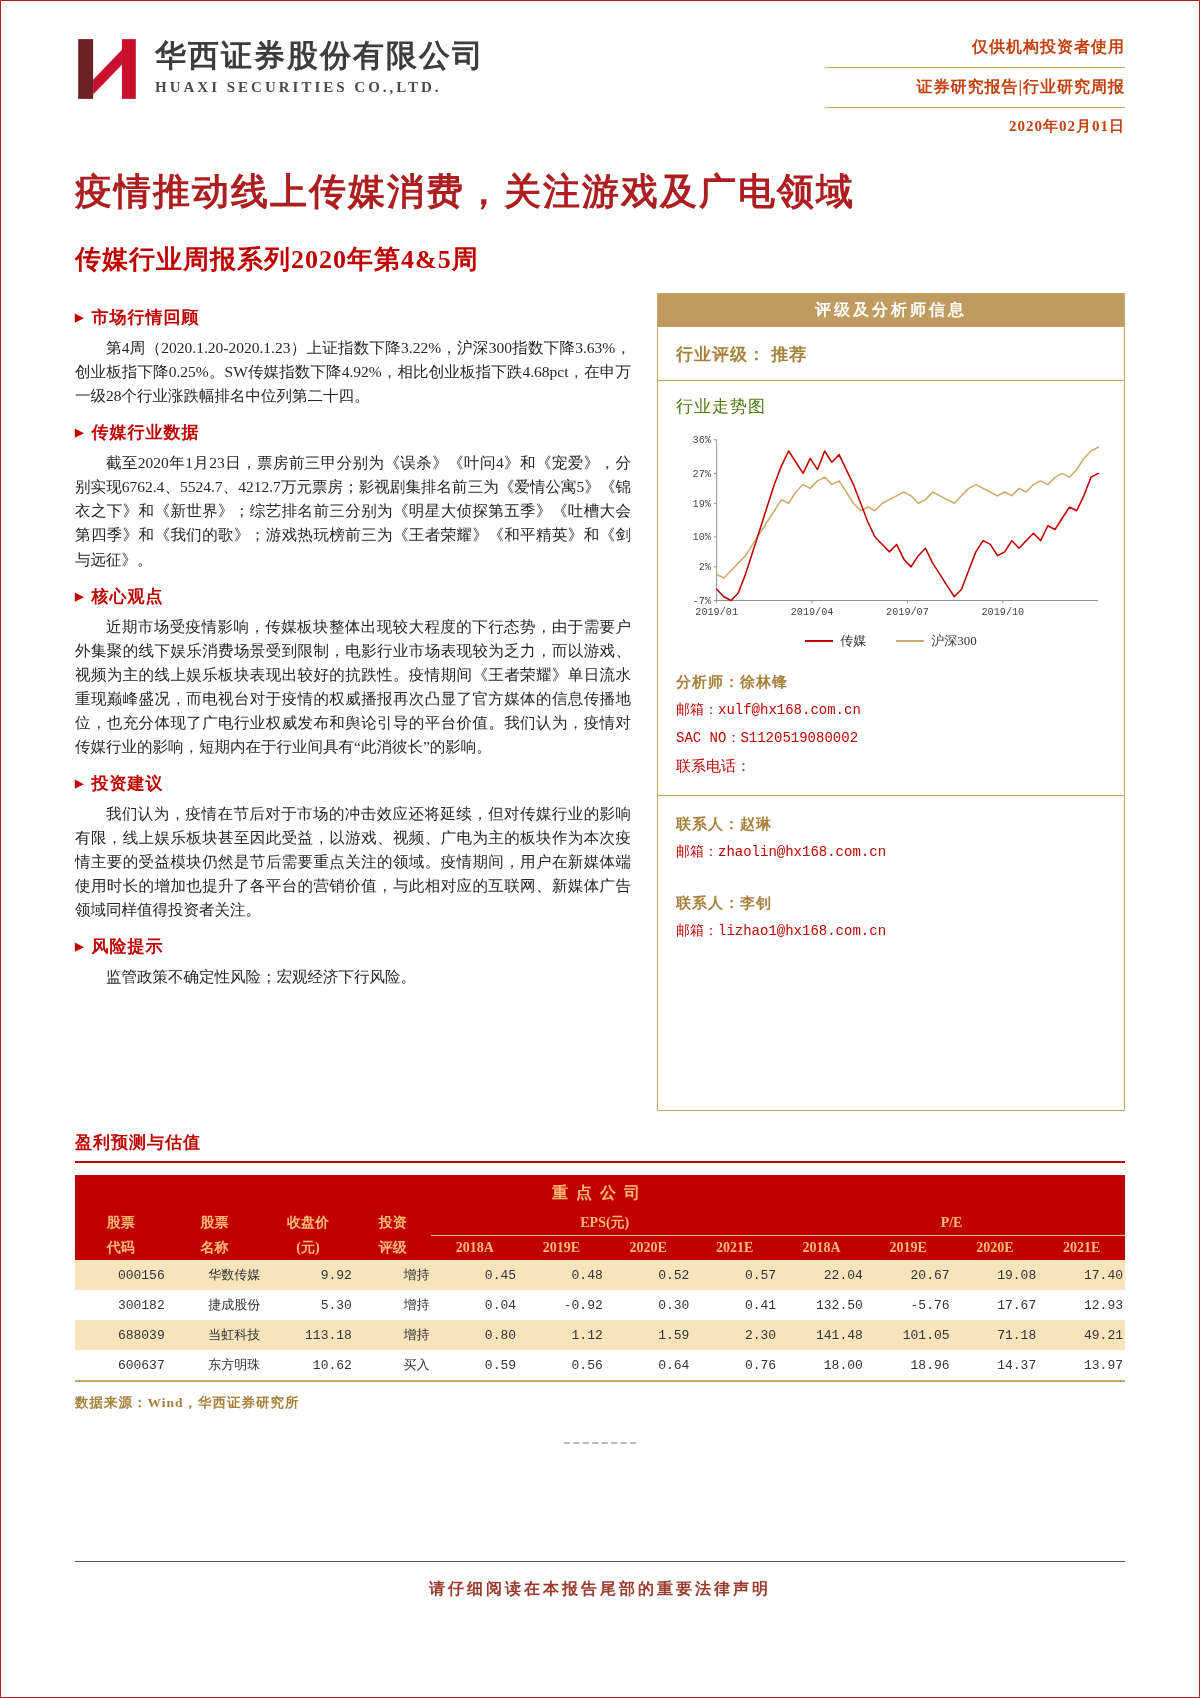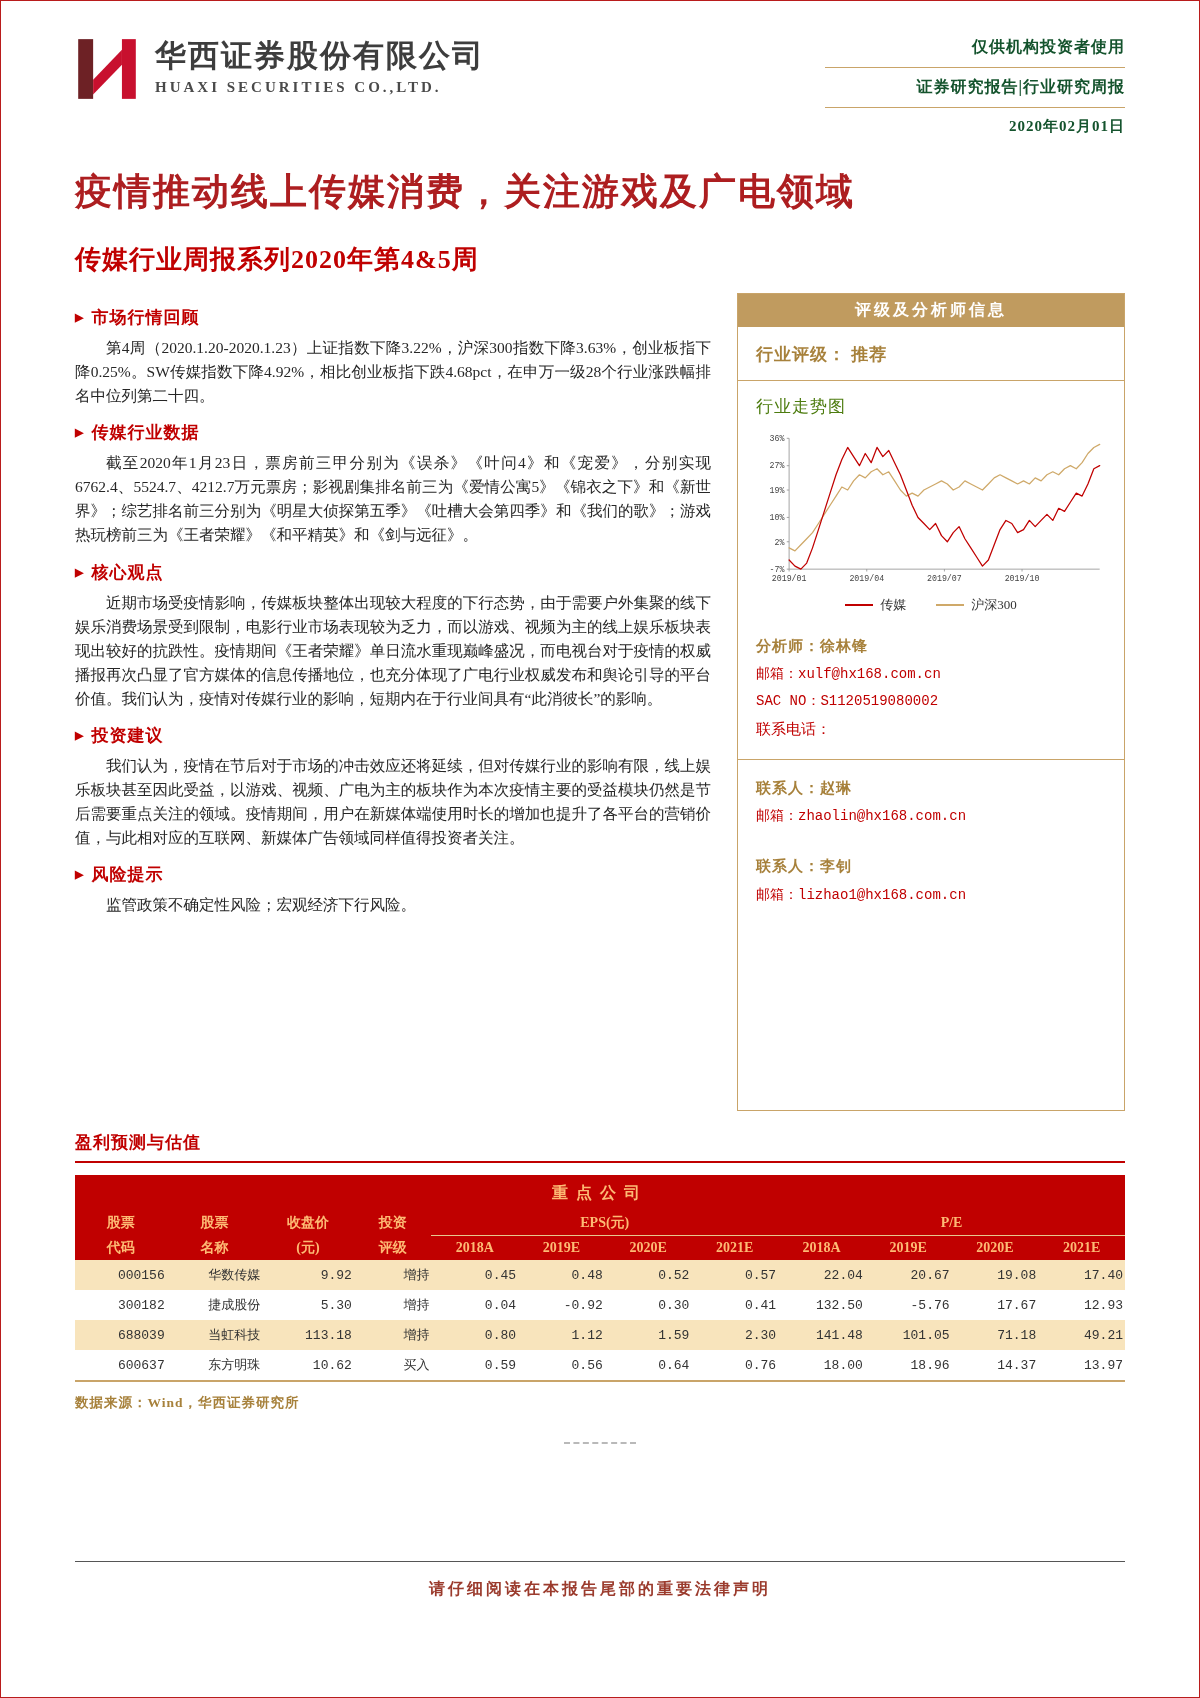--- a/index.html
+++ b/index.html
@@ -6,37 +6,37 @@
   body { margin:0; background:#f2f2f2; font-family:"Liberation Serif", serif; }
   .page { width:1200px; height:1698px; margin:0 auto; background:#fff; border:1px solid #b91c1c;
           padding:36px 74px 0; position:relative; color:#262626; overflow:hidden; }
 
   
   .header { display:flex; align-items:flex-start; }
   .logo { width:64px; height:64px; margin-right:16px; flex:0 0 auto; }
   .brand-cn { font-size:31px; font-weight:bold; color:#3d3d3d; letter-spacing:2px; line-height:1.1; margin-top:2px; }
   .brand-en { font-size:15px; color:#4a4a4a; letter-spacing:3px; margin-top:6px; font-weight:bold; }
   .header-right { margin-left:auto; width:300px; }
-  .hr-item { text-align:right; color:#14532d; font-size:16px; font-weight:bold; letter-spacing:1px; }
+  .hr-item { text-align:right; color:#c2410c; font-size:16px; font-weight:bold; letter-spacing:1px; }
   .hr-line { border-bottom:1px solid #c9a469; padding-bottom:9px; margin-bottom:9px; }
   .hr-date { font-size:15px; margin-top:2px; }
 
   
   .title { font-size:37px; font-weight:bold; color:#ad1e20; margin:34px 0 0; letter-spacing:2px; line-height:1.2; }
   .subtitle { font-size:26px; font-weight:bold; color:#c00000; margin:28px 0 16px; letter-spacing:1px; }
 
   
   .main { display:flex; gap:26px; align-items:flex-start; }
   .left-col { flex:1; min-width:0; }
   .section-heading { display:flex; align-items:center; gap:7px; color:#c00000; font-size:17px; font-weight:bold; margin:13px 0 7px; letter-spacing:1px; }
   .tri { font-size:11px; line-height:1; }
   .para { font-size:15.5px; line-height:1.55; text-align:justify; text-indent:2em; margin:0 0 10px; color:#262626; }
 
   
-  .panel { width:388px; border:1px solid #c9a469; min-height:818px; flex:0 0 auto; }
+  .panel { width:468px; border:1px solid #c9a469; min-height:818px; flex:0 0 auto; }
   .panel-head { background:#c09b5f; color:#fff; font-weight:bold; font-size:16px; text-align:center; padding:6px 0; letter-spacing:3px; }
   .panel-body { padding:16px 18px 18px; }
   .rating-line { color:#a7813b; font-weight:bold; font-size:17px; letter-spacing:1px; }
   .panel-div { border-top:1px solid #c9a469; margin:14px -18px; }
   .chart-title { color:#4d7c0f; font-weight:normal; font-size:17px; letter-spacing:1px; }
   #trend-svg { width:100%; height:auto; display:block; margin-top:14px; }
   .legend { display:flex; justify-content:center; gap:30px; margin-top:4px; font-size:13px; color:#333; }
   .legend-item { display:flex; align-items:center; gap:7px; }
   .legend .sw { display:inline-block; width:28px; height:0; border-top:2px solid #000; }
   .analyst { margin-top:18px; font-size:15px; line-height:1.95; }

